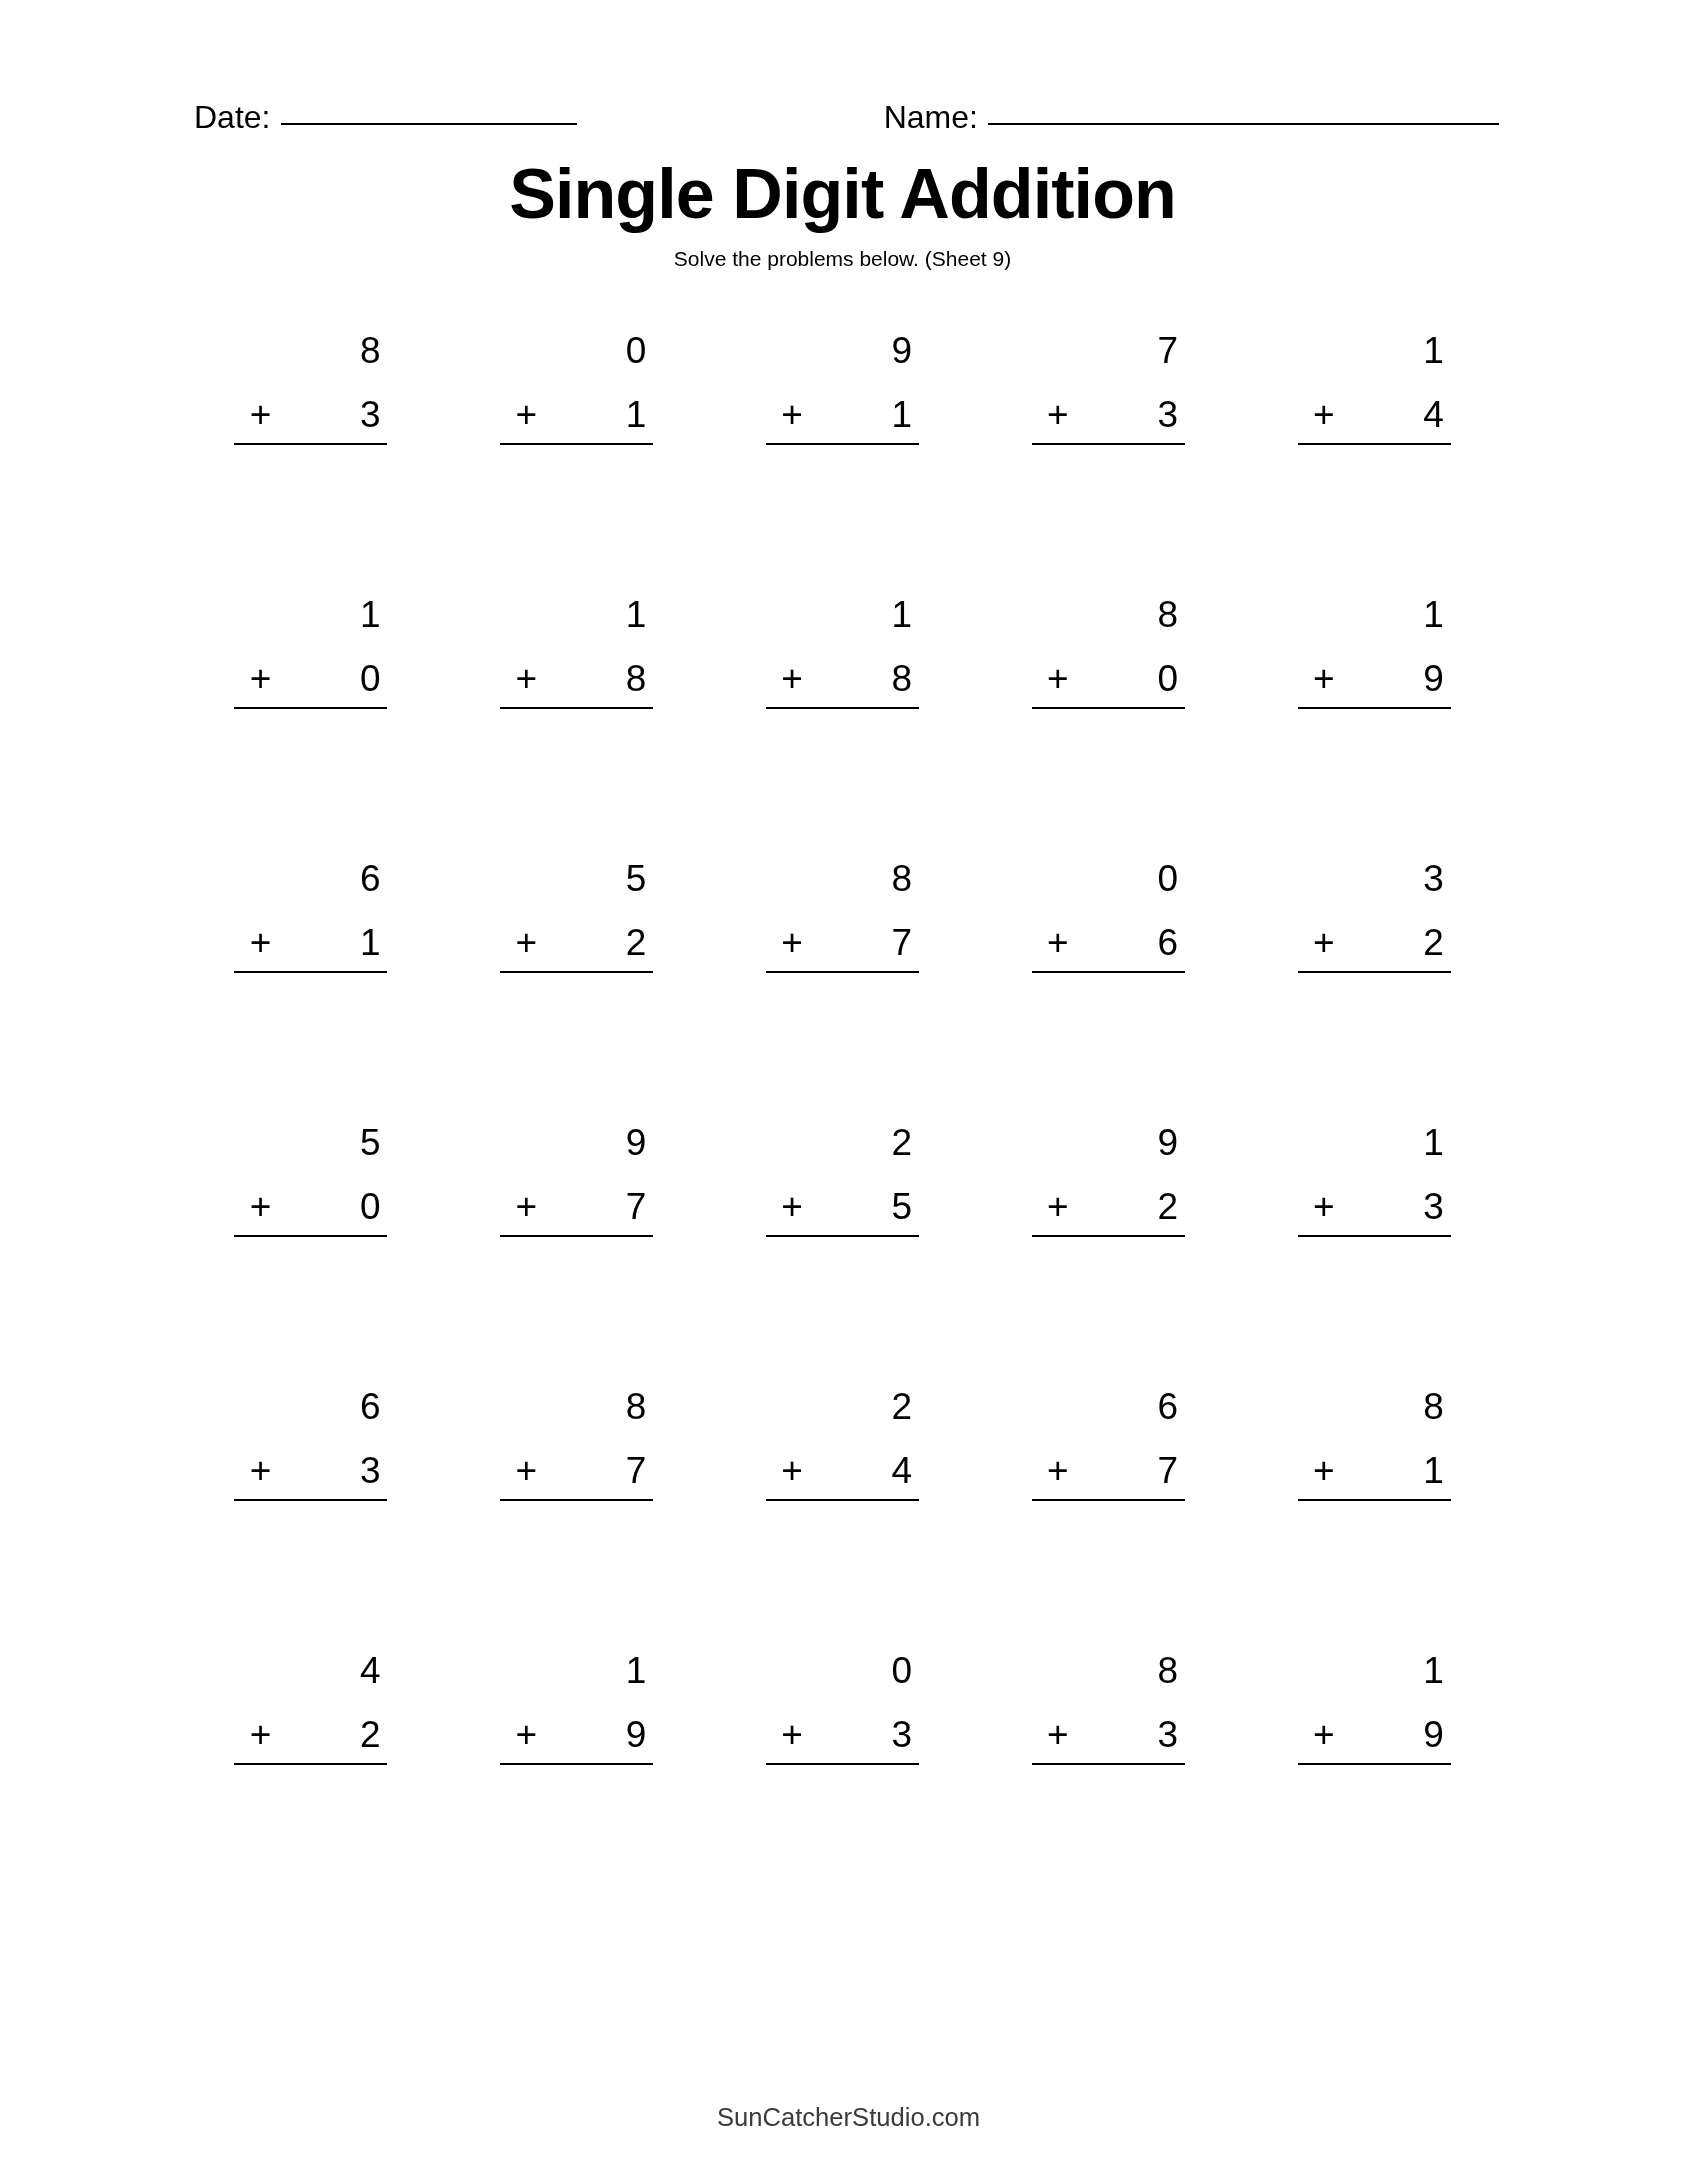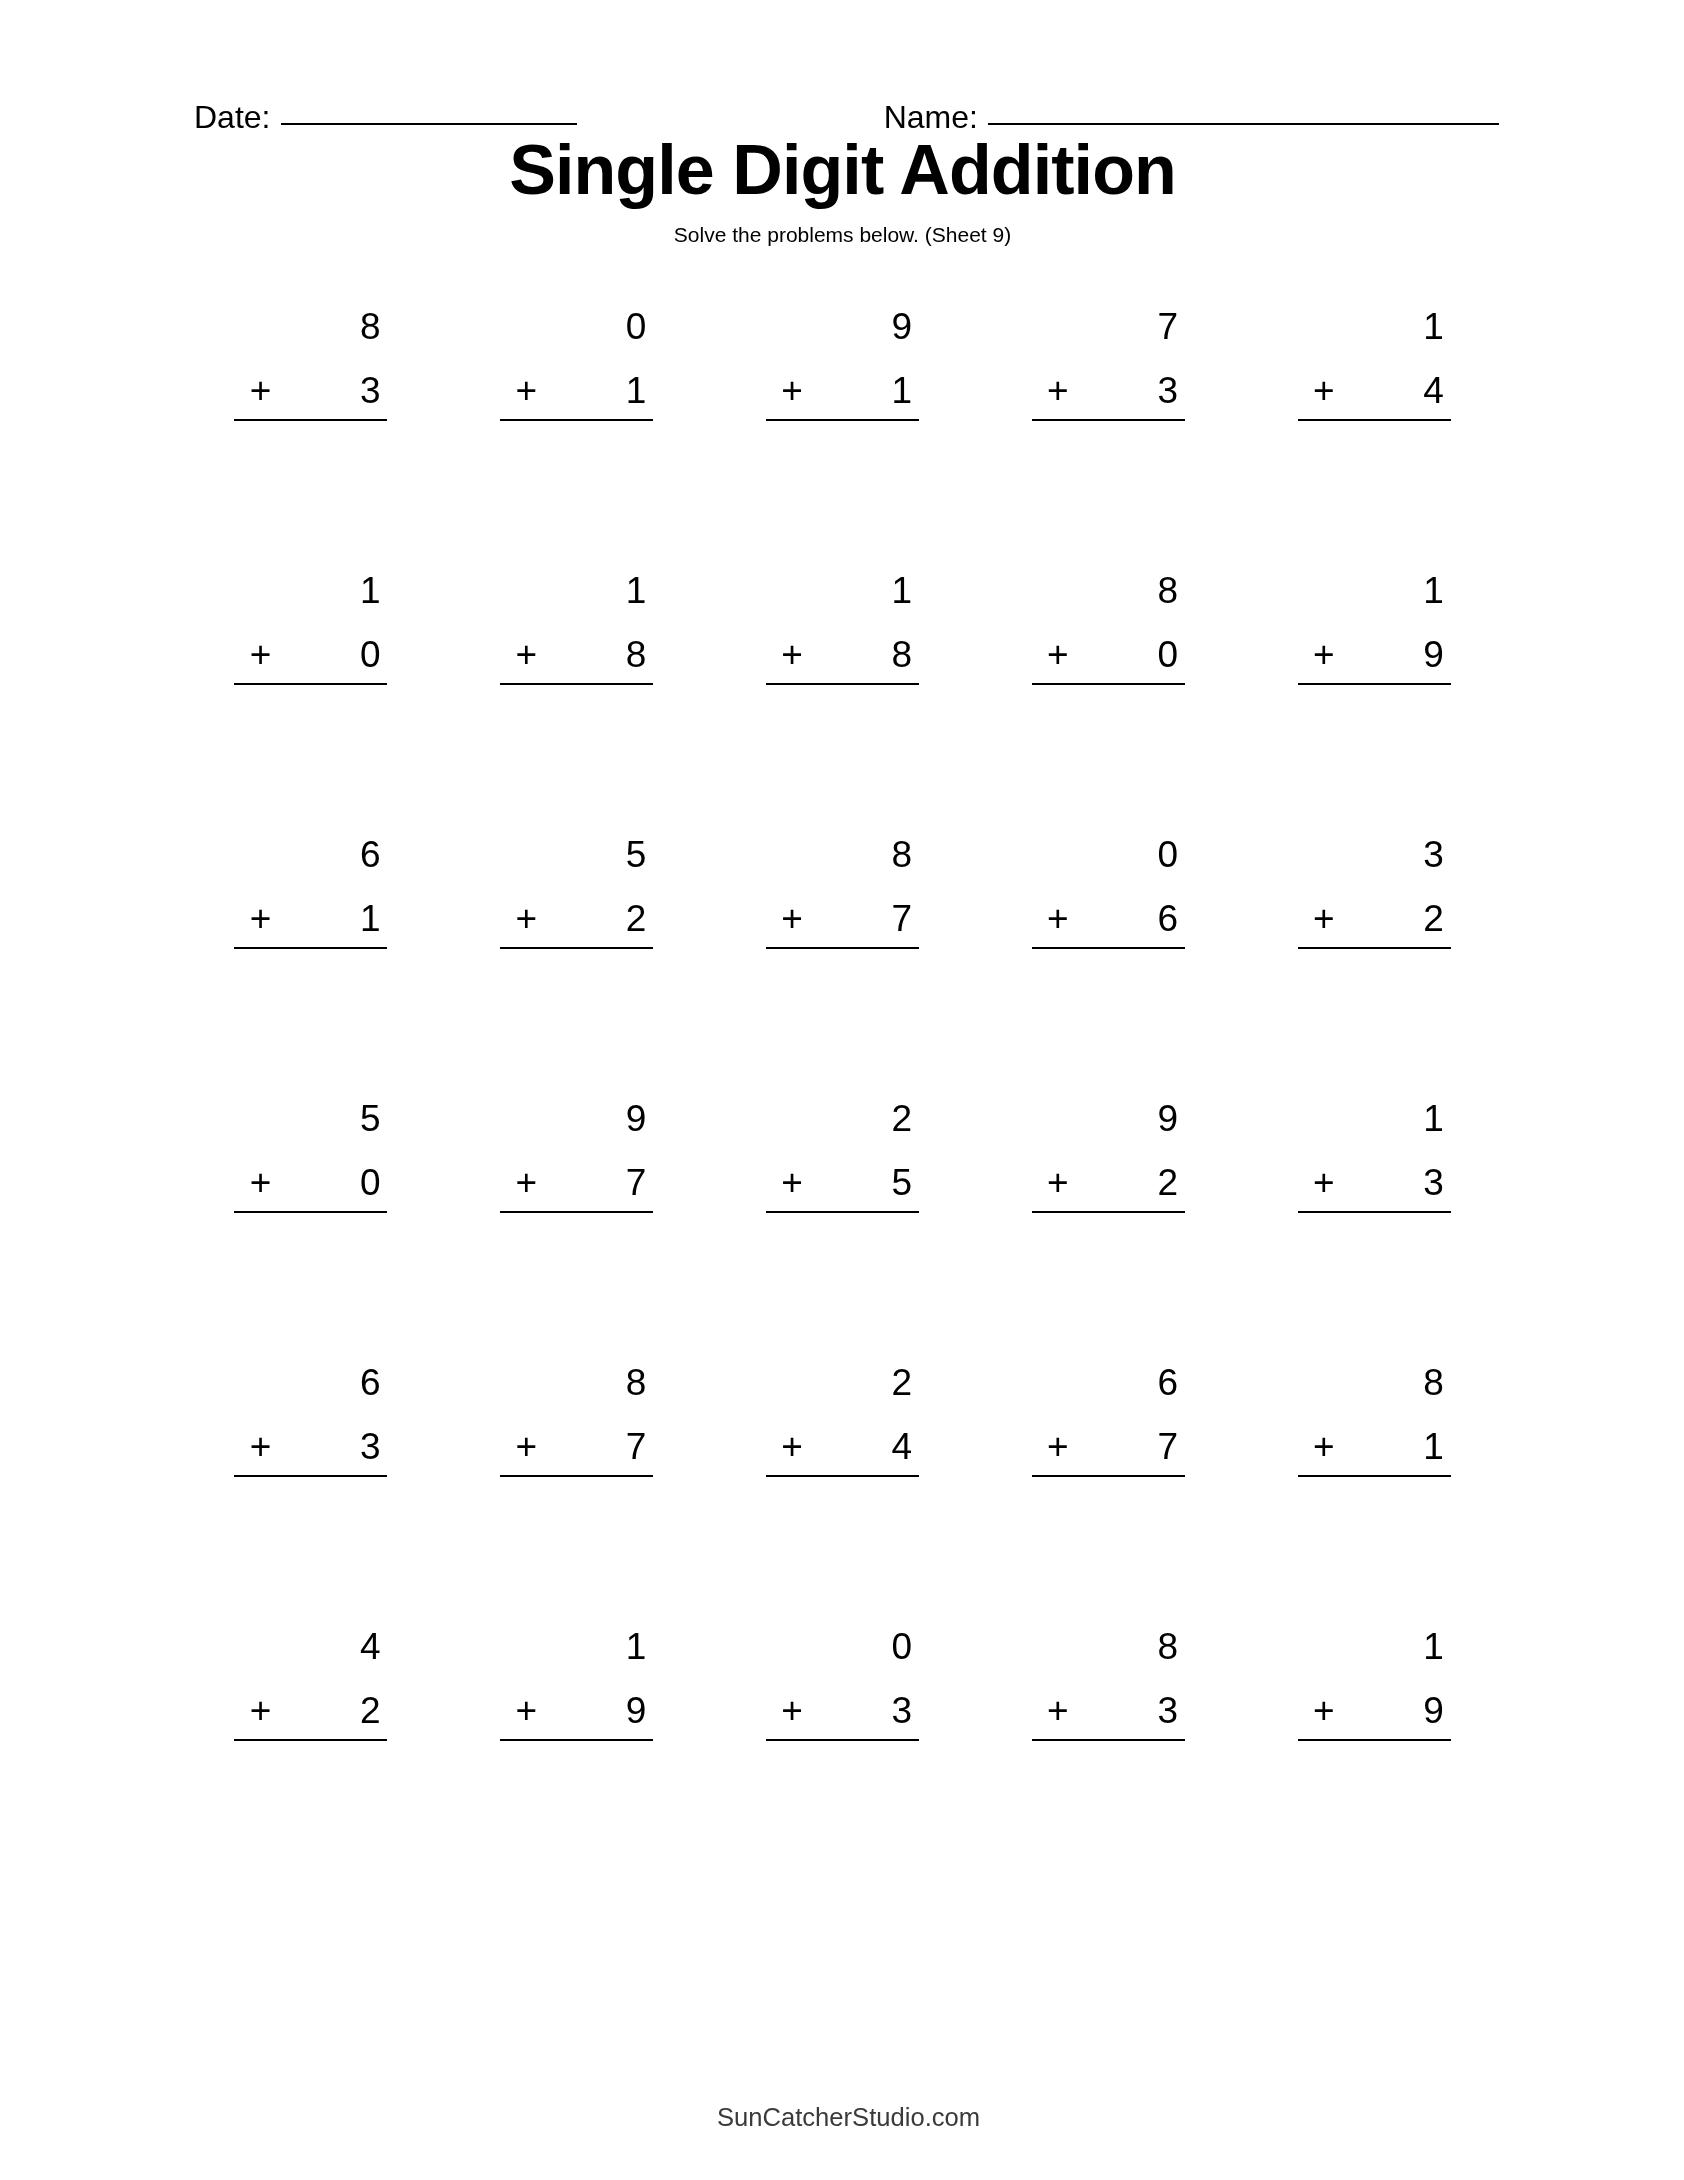--- a/index.html
+++ b/index.html
@@ -47,20 +47,21 @@
     position: relative;
     top: -3.4px;
   }
   .rule-date { width: 296px; }
   .rule-name { width: 511px; }
   .field-date { margin-right: 307px; }
 
   
   .title-block {
     text-align: center;
+    margin-top: 24px;
   }
   .title {
     font-size: 70px;
     font-weight: bold;
     letter-spacing: -0.9px;
     line-height: 1.08;
     margin: 0;
   }
   .subtitle {
     font-size: 21px;

